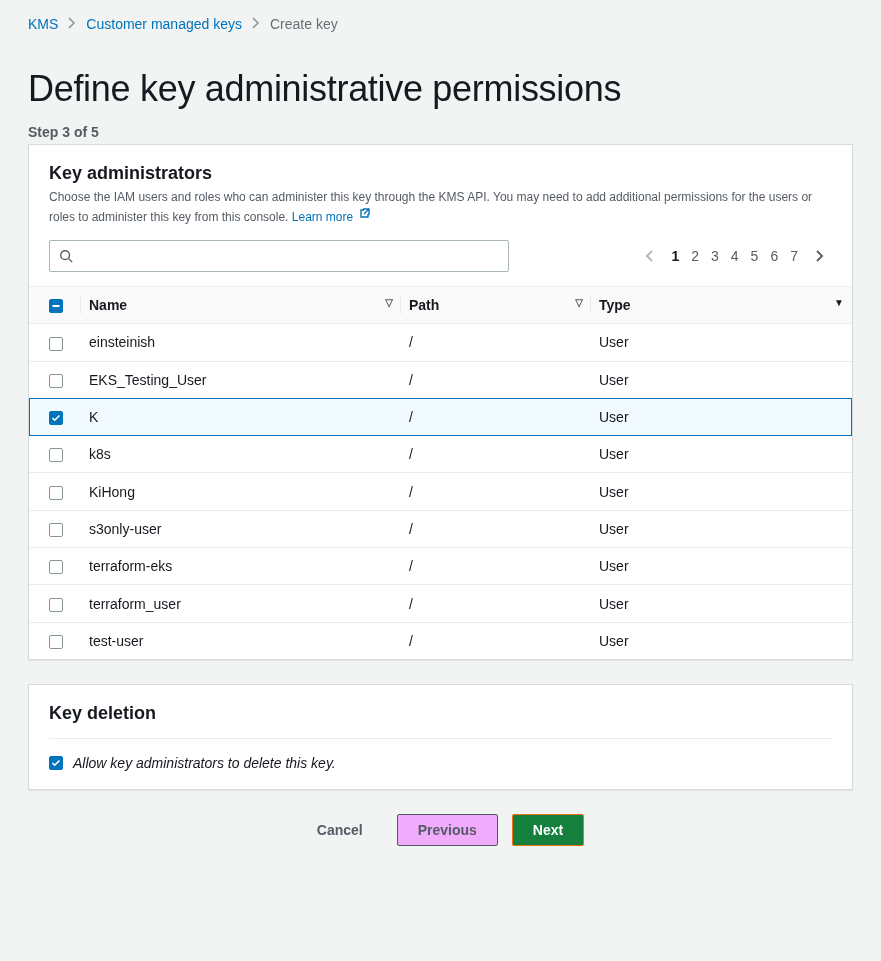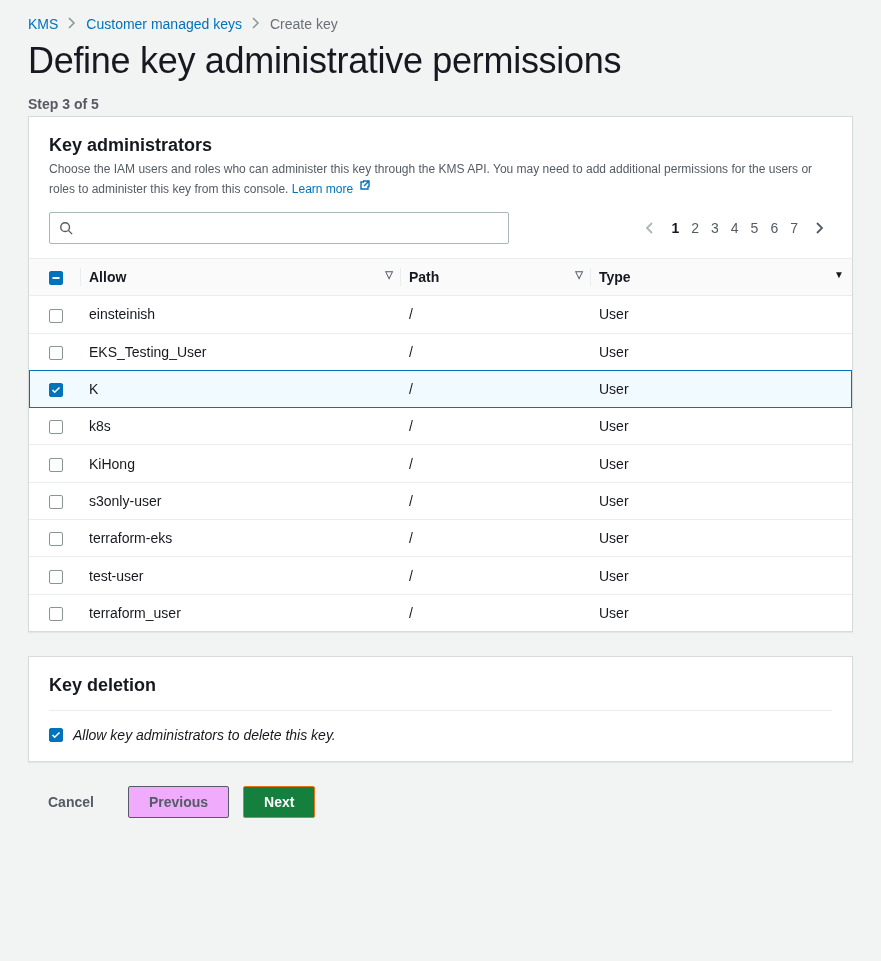--- a/index.html
+++ b/index.html
@@ -7,21 +7,21 @@
   body {
     font-family: "Amazon Ember", "Helvetica Neue", Arial, sans-serif;
     background: #f2f3f3;
     color: #16191f;
     font-size: 14px;
     width: 881px;
   }
   .page { padding: 16px 28px 40px 28px; }
 
   
-  .breadcrumb { display:flex; align-items:center; gap:10px; font-size:14px; margin-bottom:8px; }
+  .breadcrumb { display:flex; align-items:center; gap:10px; font-size:14px; margin-bottom:36px; }
   .breadcrumb .link { color:#0073bb; cursor:pointer; }
   .breadcrumb .sep svg { width:8px; height:12px; }
   .breadcrumb .current { color:#687078; }
 
   h1.page-title { font-size:36px; font-weight:400; margin:0 0 14px 0; color:#16191f; letter-spacing:-0.3px; }
   .step-indicator { font-size:14px; color:#545b64; font-weight:700; margin-bottom:4px; }
 
   .panel {
     background:#fff;
     border:1px solid #d5dbdb;
@@ -80,21 +80,21 @@
     cursor:pointer; vertical-align:middle;
   }
   .cbx.checked { background:#0073bb; border-color:#0073bb; }
   .cbx.indet  { background:#0073bb; border-color:#0073bb; }
   .cbx svg { width:10px; height:10px; }
 
   .allow-row { display:flex; align-items:center; gap:10px; border-top:1px solid #eaeded; padding:16px 0 0 0; margin-top:4px; }
   .panel .allow-wrap { padding:0 20px 18px 20px;font-style:italic; }
 
   
-  .footer { display:flex; justify-content:flex-start; align-items:center; gap:14px; margin-top:10px; }
+  .footer { display:flex; justify-content:center; align-items:center; gap:14px; margin-top:10px; }
   .btn {
     height:32px; padding:0 20px; font-size:14px; border-radius:2px; cursor:pointer;
     display:inline-flex; align-items:center; font-weight:700;
   }
   .btn-link { background:none; border:none; color:#545b64; }
   .btn-outline { background:#f0abfc; border:1px solid #545b64; color:#545b64; }
   .btn-primary { background:#15803d; border:1px solid #ec7211; color:#fff; }
 </style>
 </head>
 <body>
@@ -164,21 +164,21 @@
         <tr>
           <th class="col-check">
             <span class="cbx indet">
               <svg viewBox="0 0 10 10">
                   <rect x="1.5" y="4" width="7" height="2" fill="#fff"></rect>
                 </svg>
             </span>
             <span class="hdiv"></span>
           </th>
           <th class="col-name">
-            <span>Allow</span>
+            <span>Name</span>
             <span class="sort-icon">▽</span>
             <span class="hdiv"></span>
           </th>
           <th class="col-path">
             <span>Path</span>
             <span class="sort-icon">▽</span>
             <span class="hdiv"></span>
           </th>
           <th class="col-type">
             <span>Type</span>
@@ -228,27 +228,27 @@
             <td class="col-type">User</td>
           </tr>
           <tr>
             <td class="col-check"><span class="cbx"></span></td>
             <td class="col-name">terraform-eks</td>
             <td class="col-path">/</td>
             <td class="col-type">User</td>
           </tr>
           <tr>
             <td class="col-check"><span class="cbx"></span></td>
+            <td class="col-name">terraform_user</td>
+            <td class="col-path">/</td>
+            <td class="col-type">User</td>
+          </tr>
+          <tr>
+            <td class="col-check"><span class="cbx"></span></td>
             <td class="col-name">test-user</td>
-            <td class="col-path">/</td>
-            <td class="col-type">User</td>
-          </tr>
-          <tr>
-            <td class="col-check"><span class="cbx"></span></td>
-            <td class="col-name">terraform_user</td>
             <td class="col-path">/</td>
             <td class="col-type">User</td>
           </tr>
         </tbody>
     </table>
   </div>
 
   <div class="panel">
     <div class="panel-inner tight" style="padding-bottom:6px;">
       <div class="section-title">Key deletion</div>

